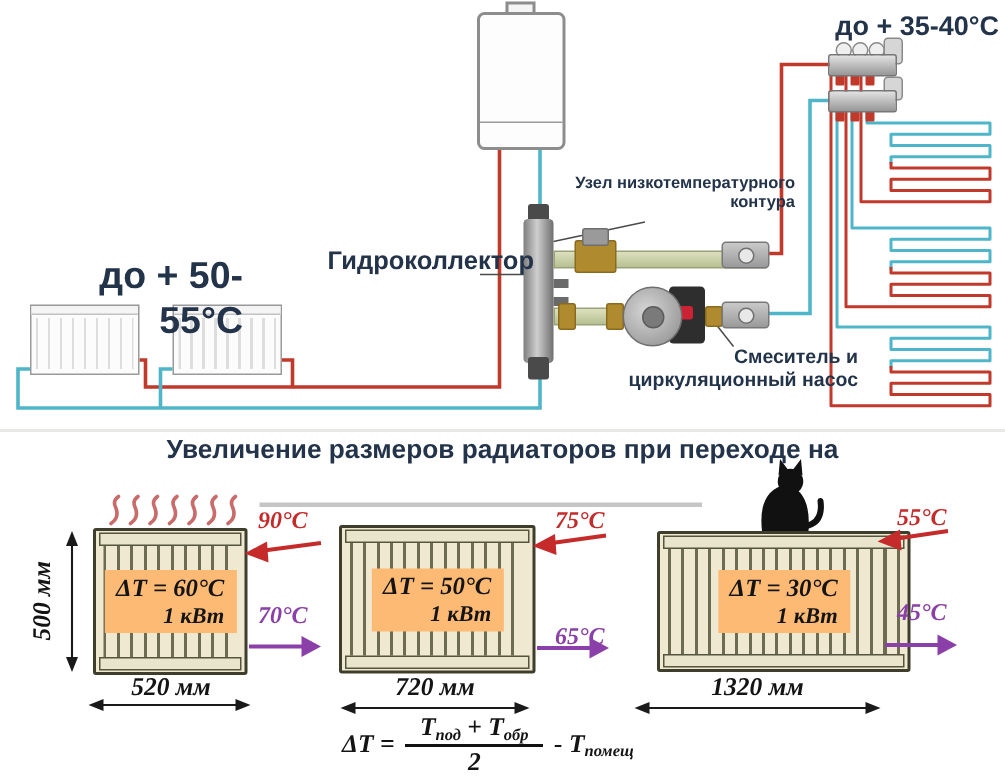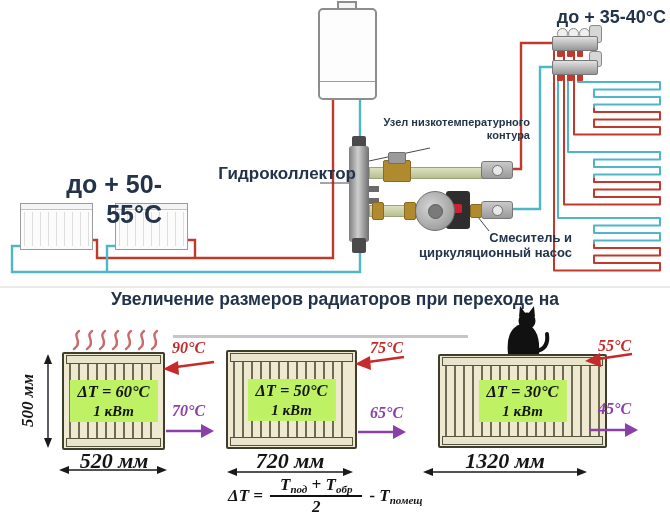--- a/index.html
+++ b/index.html
@@ -48,25 +48,25 @@
   .nut{background:var(--pipe-hot);border-radius:1px}
   
   .divider{background:#e9e9e6}
   .title-line{font-size:17.5px;font-weight:bold;color:var(--label);text-align:center;line-height:1.25}
   .underline{background:#c6c6c6}
   .rad{border:2.5px solid #3f3e2d;background:#efe9d2;border-radius:2px}
   .rad-fins{position:absolute;left:5px;right:5px;top:9px;bottom:9px;
      background:repeating-linear-gradient(90deg,#6d6b52 0 2px,transparent 2px 9px)}
   .rad-cap{position:absolute;left:2px;right:2px;height:7px;background:#e9e4cc;border:1px solid #55543f}
   .rad-label{position:absolute;left:50%;top:50%;transform:translate(-50%,-50%);
-     background:#bef264;padding:2px 8px;text-align:center;white-space:nowrap}
+     background:#fdba74;padding:2px 8px;text-align:right;white-space:nowrap}
   .rad-dt{font-size:16.5px;font-weight:600}
   .rad-kw{font-size:15px;font-weight:600;margin-top:1px}
   .temp{font-size:16px;font-weight:600}
-  .dimtxt{font-size:22px;font-weight:600;text-align:center}
+  .dimtxt{font-size:17px;font-weight:600;text-align:center}
   .vtext{writing-mode:vertical-rl;transform:rotate(180deg);text-align:center;font-size:17px;font-weight:600}
   .formula{display:flex;align-items:center;gap:7px;font-size:17px;font-weight:600}
   .frac{display:flex;flex-direction:column;align-items:center}
   .num{padding:0 10px;white-space:nowrap}
   .den{border-top:2px solid #111;width:100%;text-align:center;line-height:1.15}
   .sub{font-size:11px;vertical-align:-3px}
 </style>
 </head>
 <body>
 
@@ -263,21 +263,21 @@
       <line class="cooll" x1="590" y1="145" x2="626" y2="145"></line>
       <polygon class="coolf" points="638,145 625,138 625,152"></polygon>
     </g>
   </svg>
 
   <div class="abs ser vtext" style="left:18px;top:352px;height:96px;z-index:5">500 мм</div>
 
   <div class="abs ser temp" style="left:172px;top:339px;color:var(--temp-hot);z-index:5">90°C</div>
   <div class="abs ser temp" style="left:172px;top:402px;color:var(--temp-cool);z-index:5">70°C</div>
   <div class="abs ser temp" style="left:370px;top:339px;color:var(--temp-hot);z-index:5">75°C</div>
-  <div class="abs ser temp" style="left:370px;top:404px;color:var(--temp-cool);z-index:5">65°C</div>
+  <div class="abs ser temp" style="left:370px;top:416px;color:var(--temp-cool);z-index:5">65°C</div>
   <div class="abs ser temp" style="left:598px;top:337px;color:var(--temp-hot);z-index:5">55°C</div>
   <div class="abs ser temp" style="left:598px;top:400px;color:var(--temp-cool);z-index:5">45°C</div>
 
   <div class="abs ser dimtxt" style="left:68px;top:448px;width:92px;z-index:5">520 мм</div>
   <div class="abs ser dimtxt" style="left:240px;top:448px;width:100px;z-index:5">720 мм</div>
   <div class="abs ser dimtxt" style="left:435px;top:448px;width:140px;z-index:5">1320 мм</div>
 
   <div class="abs ser formula" style="left:228px;top:475px;z-index:5">
     <span>ΔT =</span>
     <span class="frac">

